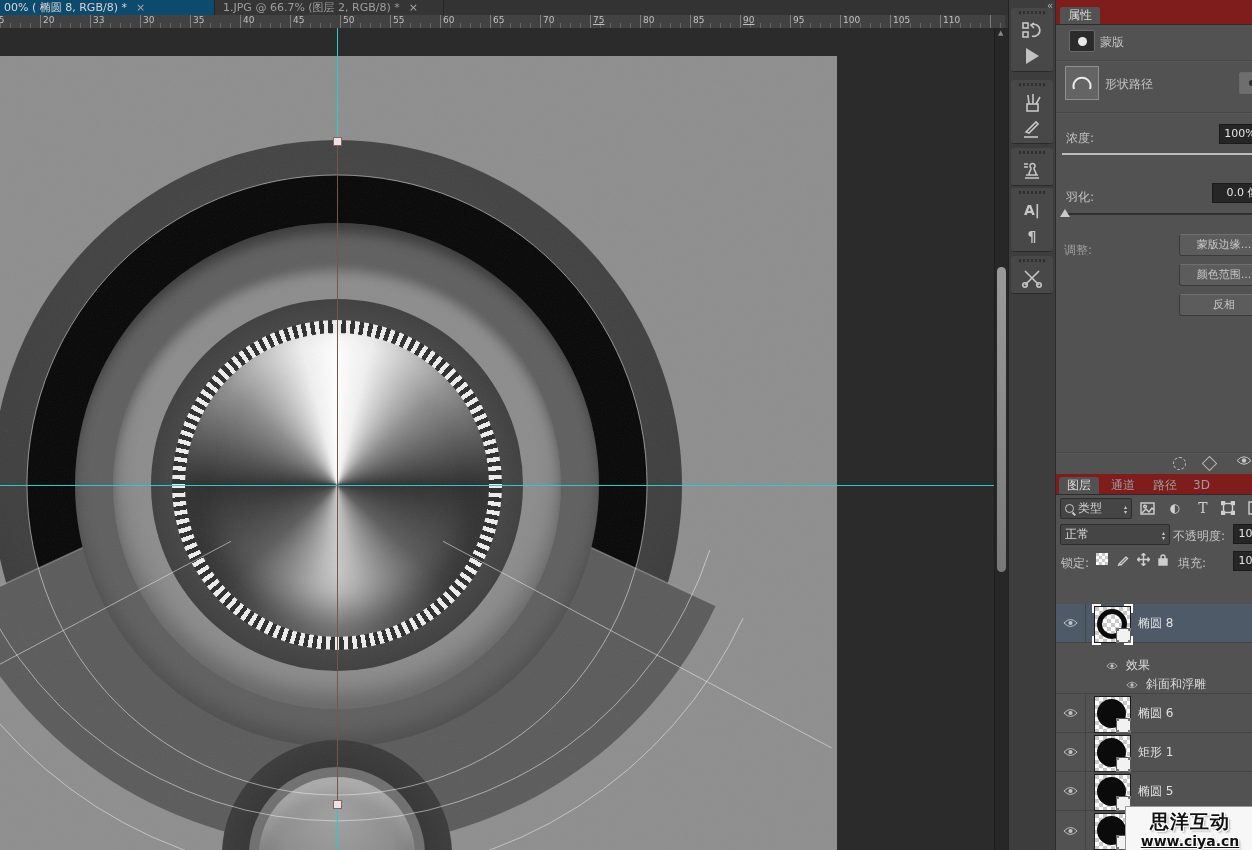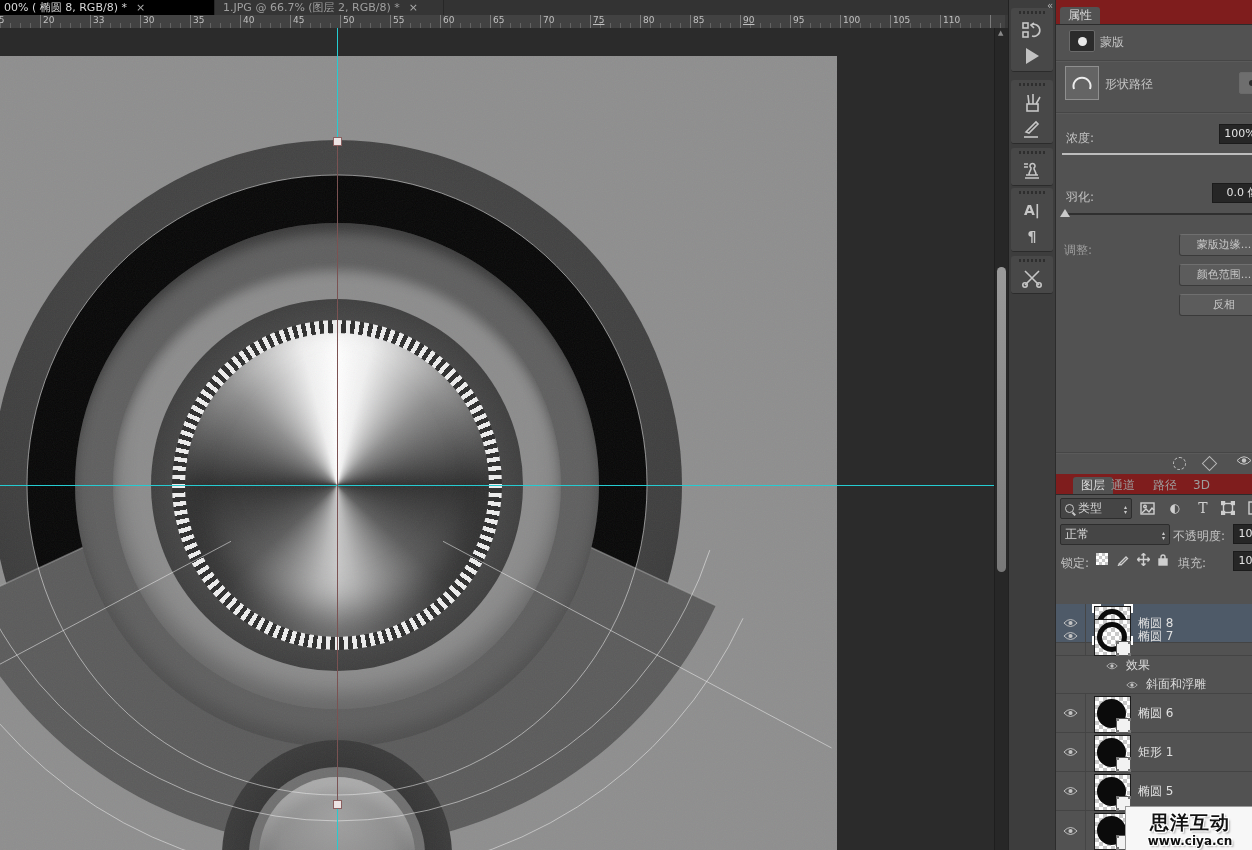--- a/index.html
+++ b/index.html
@@ -5,21 +5,21 @@
   html,body{margin:0;padding:0;background:#222;}
   #app{position:relative;width:1252px;height:850px;overflow:hidden;
        font-family:"DejaVu Sans","Liberation Sans",sans-serif;font-size:12px;
        background:#383838;color:#c8c8c8;-webkit-user-select:none;user-select:none;}
   .abs{position:absolute;}
 
   
   #tabbar{left:0;top:0;width:1008px;height:15px;background:#333333;display:flex;}
   .doc-tab{height:15px;display:flex;align-items:center;padding:0 8px;font-size:11px;
            color:#9f9f9f;background:#353535;border-right:1px solid #272727;white-space:nowrap;overflow:hidden;}
-  .doc-tab.active{background:#000000;color:#d8d8d8;}
+  .doc-tab.active{background:#0c4a6e;color:#d8d8d8;}
   .doc-tab .close{margin-left:9px;color:#a8a8a8;font-size:11px;line-height:11px;}
 
   
   #ruler{left:0;top:15px;width:1005px;height:13px;background:#424242;border-bottom:1px solid #2a2a2a;overflow:hidden;
     background-image:
       repeating-linear-gradient(90deg,#7b7b7b 0 1px,transparent 1px 50px),
       repeating-linear-gradient(90deg,#636363 0 1px,transparent 1px 10px);
     background-size:100% 13px,100% 5px;
     background-position:40px 0,0 8px;
     background-repeat:no-repeat,no-repeat;}
@@ -130,22 +130,22 @@
   .selmark.bl{left:-3px;bottom:-3px;border-right:none;border-top:none;}
   .selmark.br{right:-3px;bottom:-3px;border-left:none;border-top:none;}
   .lname{position:absolute;left:82px;top:50%;transform:translateY(-50%);font-size:12px;color:#e0e0e0;white-space:nowrap;}
   .fxrow{position:absolute;left:0;width:197px;display:flex;align-items:center;font-size:12px;color:#dcdcdc;}
 
   
   #watermark{position:absolute;left:69px;top:806px;width:128px;height:44px;background:#f7f7f7;
       border:1px solid #999;display:flex;flex-direction:column;align-items:center;justify-content:center;z-index:5;}
   #watermark .w1{font-size:19px;font-weight:900;color:#111;letter-spacing:1px;
       text-shadow:-1px -1px 0 #fff,1px -1px 0 #fff,-1px 1px 0 #fff,1px 1px 0 #fff,2px 2px 2px #aaa;}
-  #watermark .w2{font-size:12px;font-weight:bold;color:#111;margin-top:-2px;
-      text-shadow:-1px -1px 0 #fff,1px -1px 0 #fff,-1px 1px 0 #fff,1px 1px 0 #fff,2px 2px 2px #aaa;}
+  #watermark .w2{font-size:14px;font-weight:bold;color:#111;margin-top:-2px;
+      text-shadow:-1px -1px 0 #fff,1px -1px 0 #fff,-1px 1px 0 #fff,1px 1px 0 #fff,2px 2px 2px #aaa;text-decoration:underline;}
 
   .eye-svg{display:block;}
 </style>
 </head>
 <body>
 
 <div id="app">
 
   <div id="tabbar" class="abs">
     <div class="doc-tab active" style="width:198px">
@@ -335,21 +335,21 @@
     <div class="dashed-circle" style="left:117px;top:457px"></div>
     <div class="diamond" style="left:148px;top:458px"></div>
     <span style="position:absolute;left:180px;top:455px">
       <svg class="eye-svg" width="16" height="11" viewBox="0 0 16 10">
           <path d="M1 5 Q8 -2.5 15 5 Q8 12.5 1 5 Z" fill="none" stroke="#c4c4c4"></path>
           <circle cx="8" cy="5" r="2.2" fill="#c4c4c4"></circle>
         </svg>
     </span>
 
     <div class="tabstrip" style="top:474px;height:20px">
-      <span class="ptab active" style="left:17px">图层</span>
+      <span class="ptab active" style="left:3px">图层</span>
       <span class="ptab" style="left:47px">通道</span>
       <span class="ptab" style="left:89px">路径</span>
       <span class="ptab" style="left:129px">3D</span>
     </div>
 
     <div class="dropbox" style="left:4px;top:498px;width:62px">
       <i class="mag"></i>
       <span>类型</span>
       <span class="updn">
           <i>▴</i>
@@ -428,38 +428,20 @@
             <i></i>
           </span>
         <i class="selmark tl"></i>
           <i class="selmark tr"></i>
           <i class="selmark bl"></i>
           <i class="selmark br"></i>
       </span>
       <span class="lname">椭圆 8</span>
     </div>
 
-    <div class="lrow" style="top:617px;height:38px">
-      <span class="eyecell">
-        <svg class="eye-svg" width="15" height="10" viewBox="0 0 16 10">
-            <path d="M1 5 Q8 -2.5 15 5 Q8 12.5 1 5 Z" fill="none" stroke="#c4c4c4"></path>
-            <circle cx="8" cy="5" r="2.2" fill="#c4c4c4"></circle>
-          </svg>
-      </span>
-      <span class="thumb">
-        <i class="arcshape"></i>
-        <span class="pathbox">
-            <i></i>
-            <i></i>
-            <i></i>
-            <i></i>
-          </span>
-      </span>
-      <span class="lname">椭圆 7</span>
-    </div>
 
     <div class="fxrow" style="top:656px;height:19px;padding-left:50px">
       <svg class="eye-svg" width="12" height="8" viewBox="0 0 16 10" style="margin-right:8px">
           <path d="M1 5 Q8 -2.5 15 5 Q8 12.5 1 5 Z" fill="none" stroke="#c4c4c4"></path>
           <circle cx="8" cy="5" r="2.2" fill="#c4c4c4"></circle>
         </svg>
       <span>效果</span>
     </div>
     <div class="fxrow" style="top:675px;height:19px;padding-left:70px">
       <svg class="eye-svg" width="12" height="8" viewBox="0 0 16 10" style="margin-right:8px">

